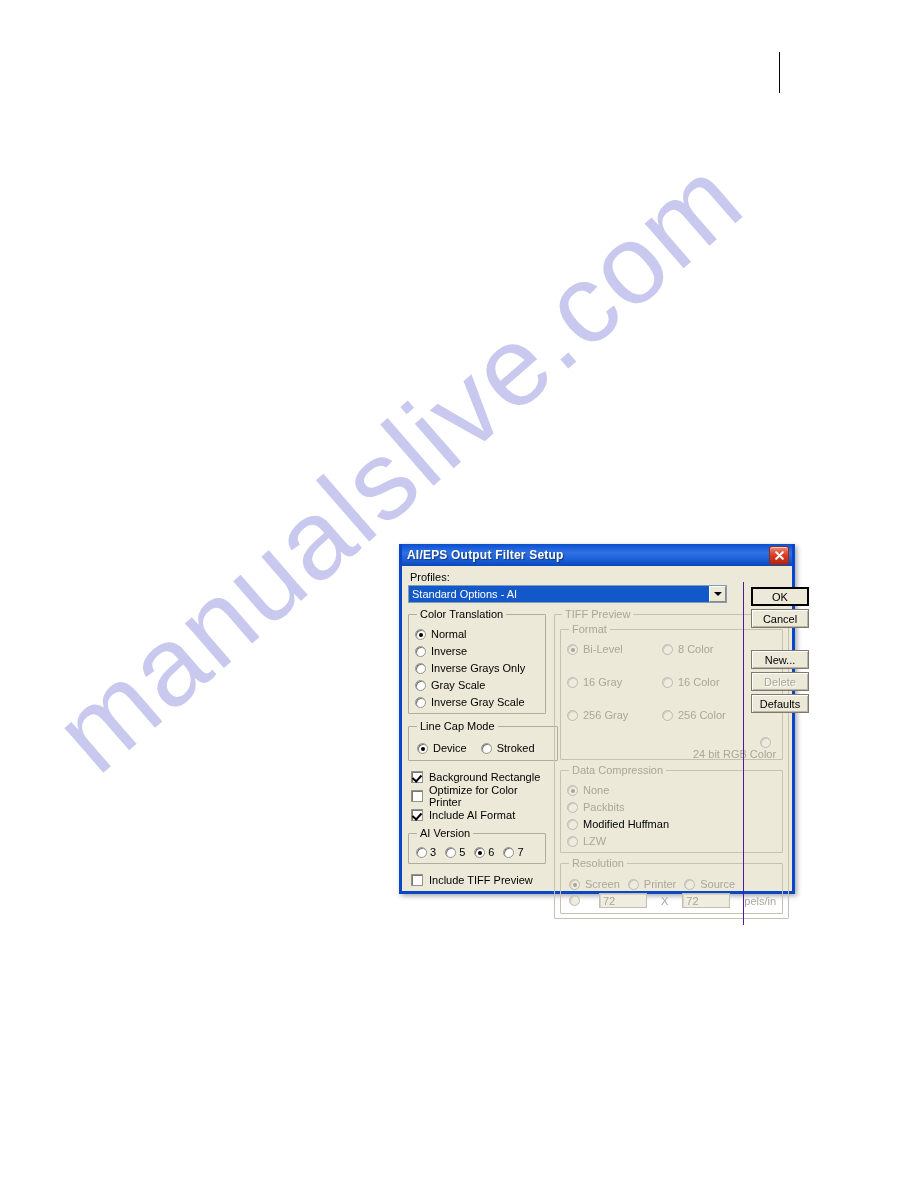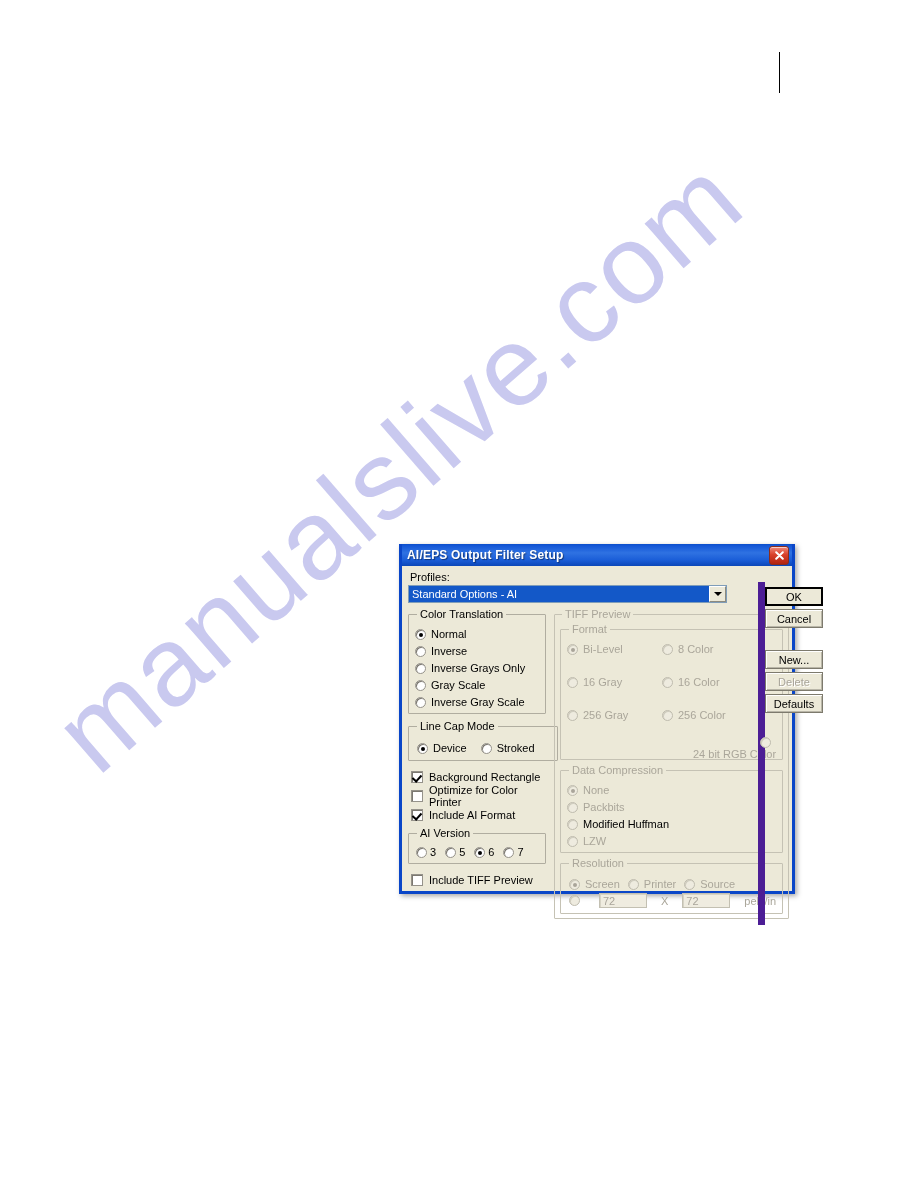--- a/index.html
+++ b/index.html
@@ -156,23 +156,23 @@
   
   .cols {
     display: flex;
     margin-top: 5px;
     align-items: flex-start;
   }
   .col-left  { width: 138px; }
   .col-mid   { width: 182px; margin-left: 8px; }
   .col-right {
     width: 62px;
-    margin-left: 22px;
-    border-left: 7px solid #4c1d95;
-    padding-left: 0;
+    margin-left: 7px;
+    border-left: 1px solid #4c1d95;
+    padding-left: 7px;
     align-self: stretch;
     margin-top: -26px;
     padding-top: 5px;
   }
 
   
   fieldset.gb {
     border: 1px solid #b0ada0;
     border-radius: 1px;
     margin: 0 0 6px 0;

